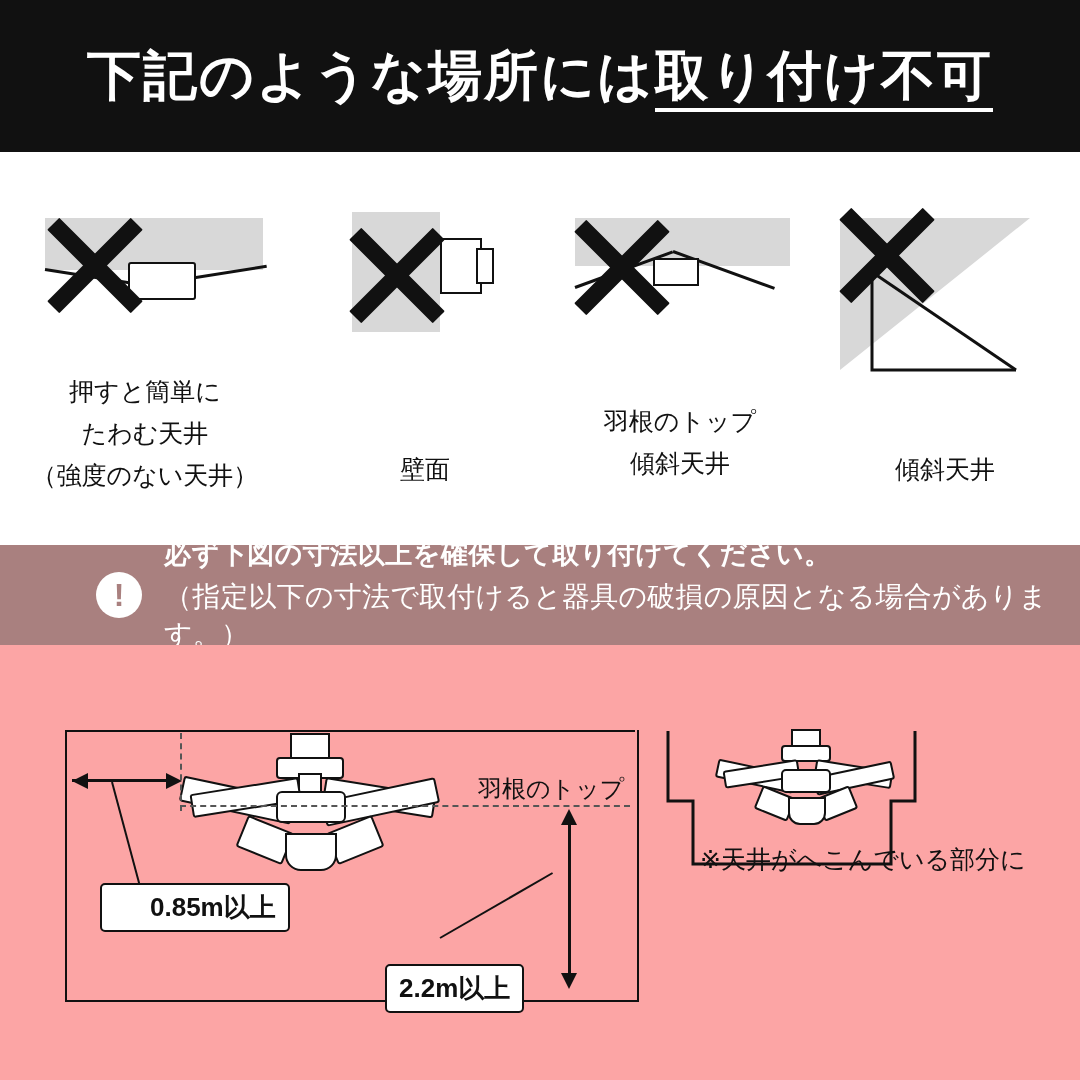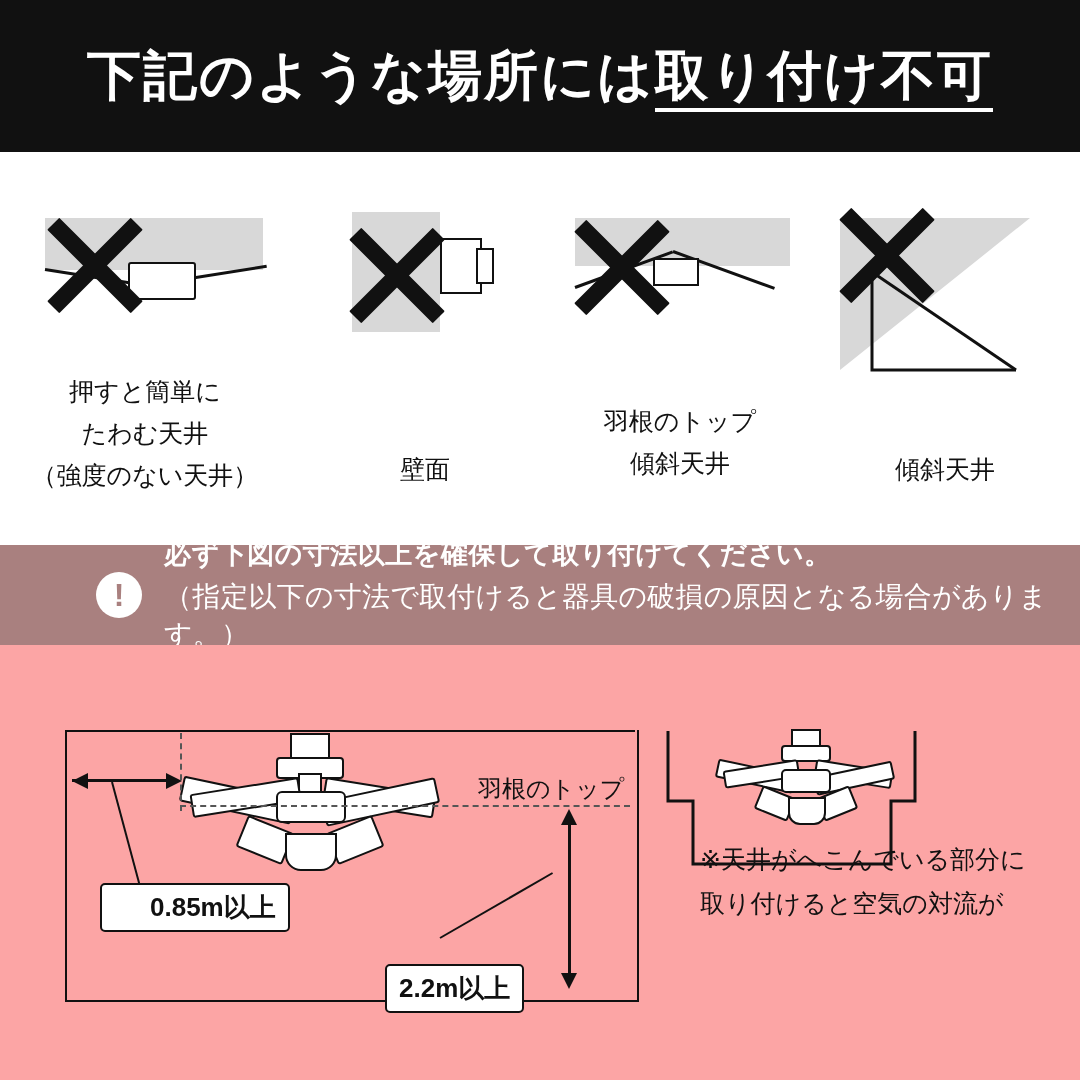--- a/index.html
+++ b/index.html
@@ -263,17 +263,16 @@
       <div class="blade" style="left:100px;top:30px;width:74px;height:14px;transform:rotate(9deg);transform-origin:left center;"></div>
       <div class="blade" style="left:100px;top:48px;width:76px;height:15px;transform:rotate(-12deg);transform-origin:left center;"></div>
       <div class="hub" style="left:66px;top:40px;width:46px;height:20px;border-radius:5px;"></div>
       <div class="lamp" style="left:42px;top:62px;width:32px;height:21px;transform:rotate(22deg);"></div>
       <div class="lamp" style="left:104px;top:62px;width:32px;height:21px;transform:rotate(-22deg);"></div>
       <div class="lamp" style="left:73px;top:68px;width:34px;height:24px;border-radius:0 0 12px 12px;"></div>
     </div>
 
     <div class="note" style="left:700px;top:192px;">
       <div>※天井がへこんでいる部分に</div>
-      <div>取り付けると空気の対流が</div>
     </div>
 
   </div>
 </div>
 
 </body></html>

